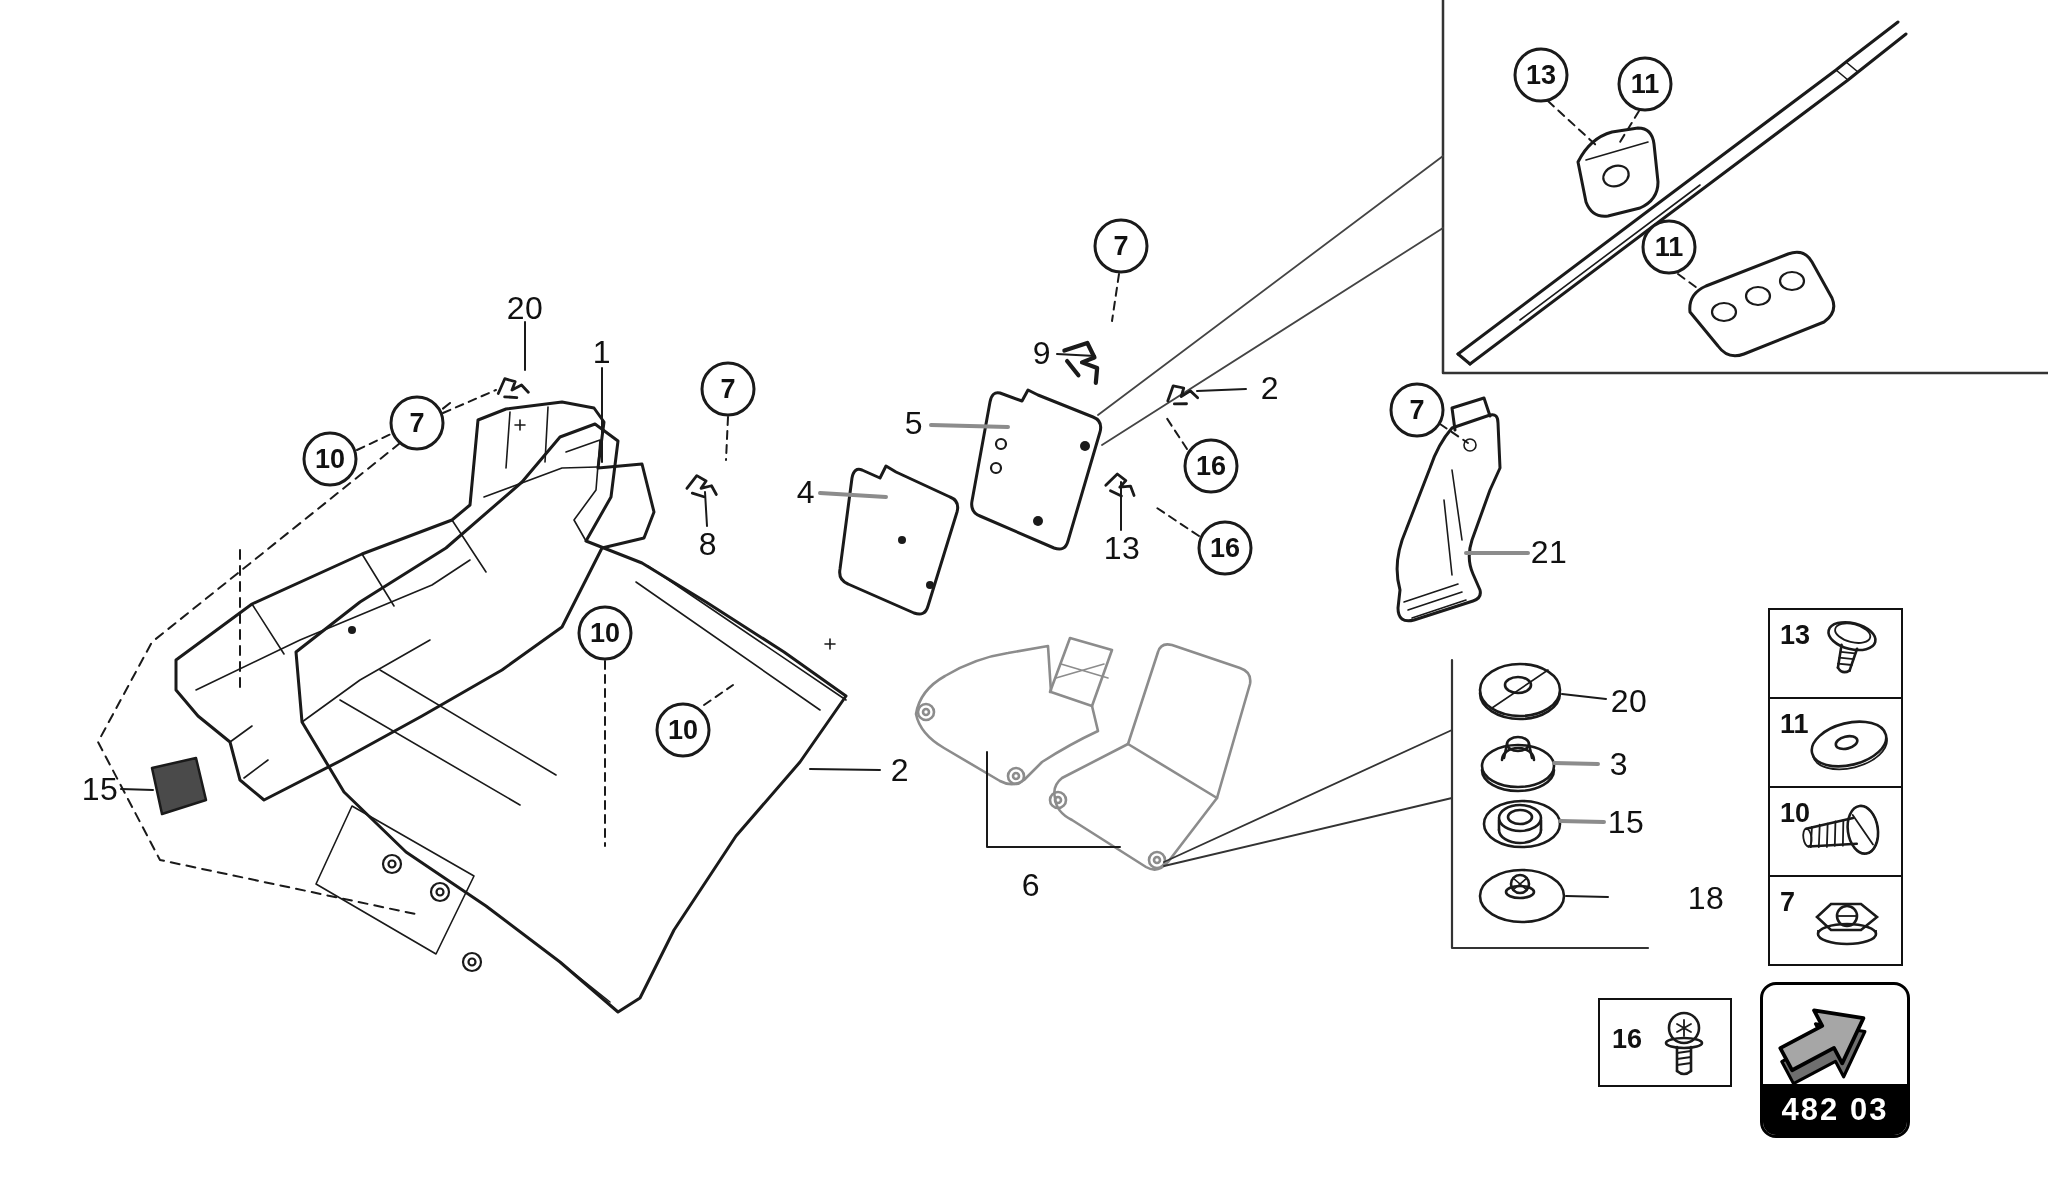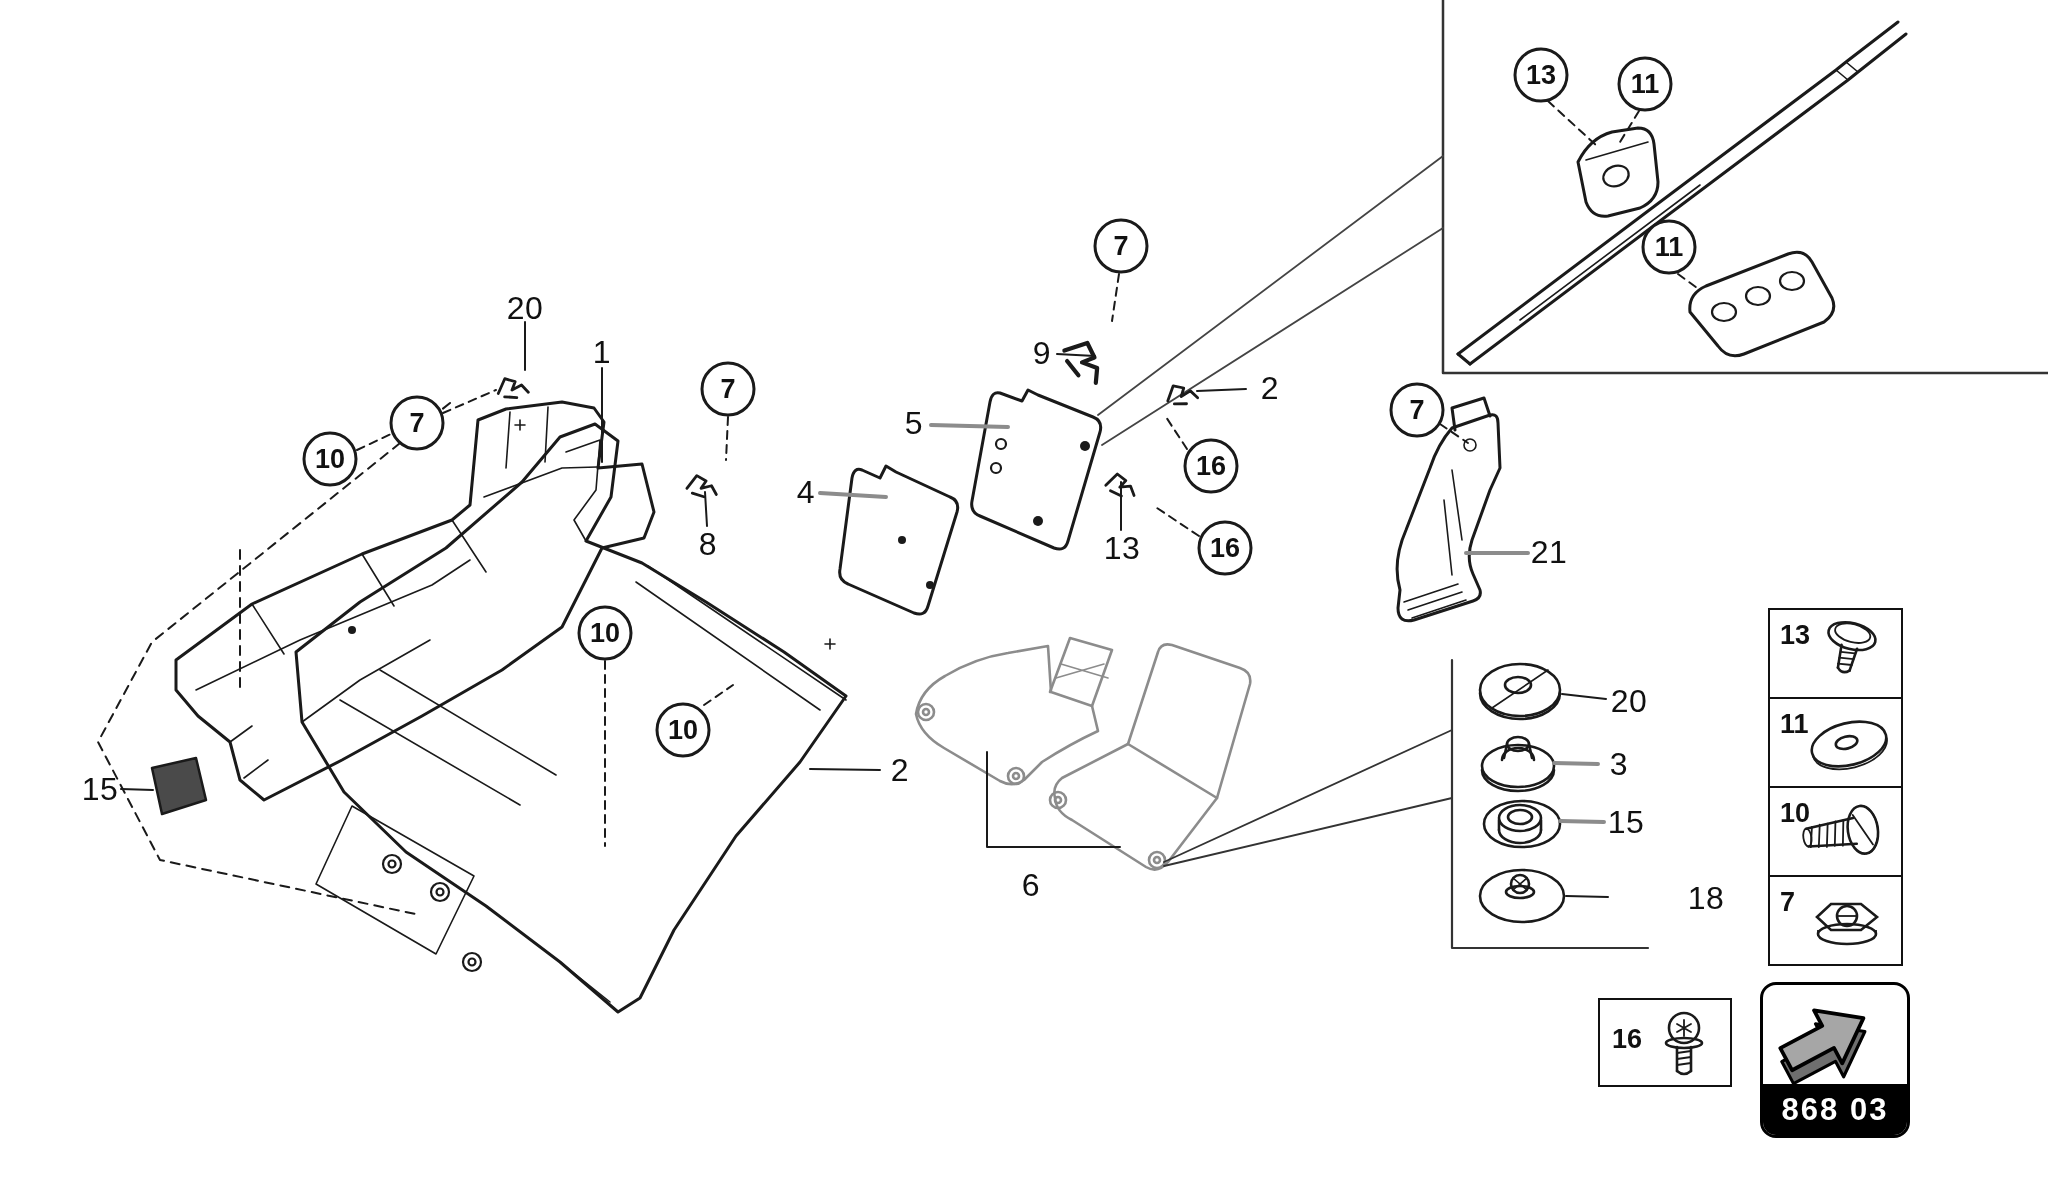--- a/index.html
+++ b/index.html
@@ -349,16 +349,16 @@
     </span>
   </div>
 
   <div class="badge">
     <svg width="144" height="102" viewBox="0 0 144 102">
       <g transform="translate(22,72) rotate(-28) scale(1.25)">
         <path d="M-4,2 L34,2 L34,-12 L66,12 L34,36 L34,22 L-4,22 Z" fill="#6f6f6f" stroke="#000" stroke-width="2.5" stroke-linejoin="round"></path>
         <path d="M0,-8 L38,-8 L38,-22 L70,2 L38,26 L38,12 L0,12 Z" fill="#a6a6a6" stroke="#000" stroke-width="3" stroke-linejoin="round"></path>
       </g>
     </svg>
-    <div class="badge-band">868 03</div>
+    <div class="badge-band">482 03</div>
   </div>
 
 </div>
 
 </body></html>

